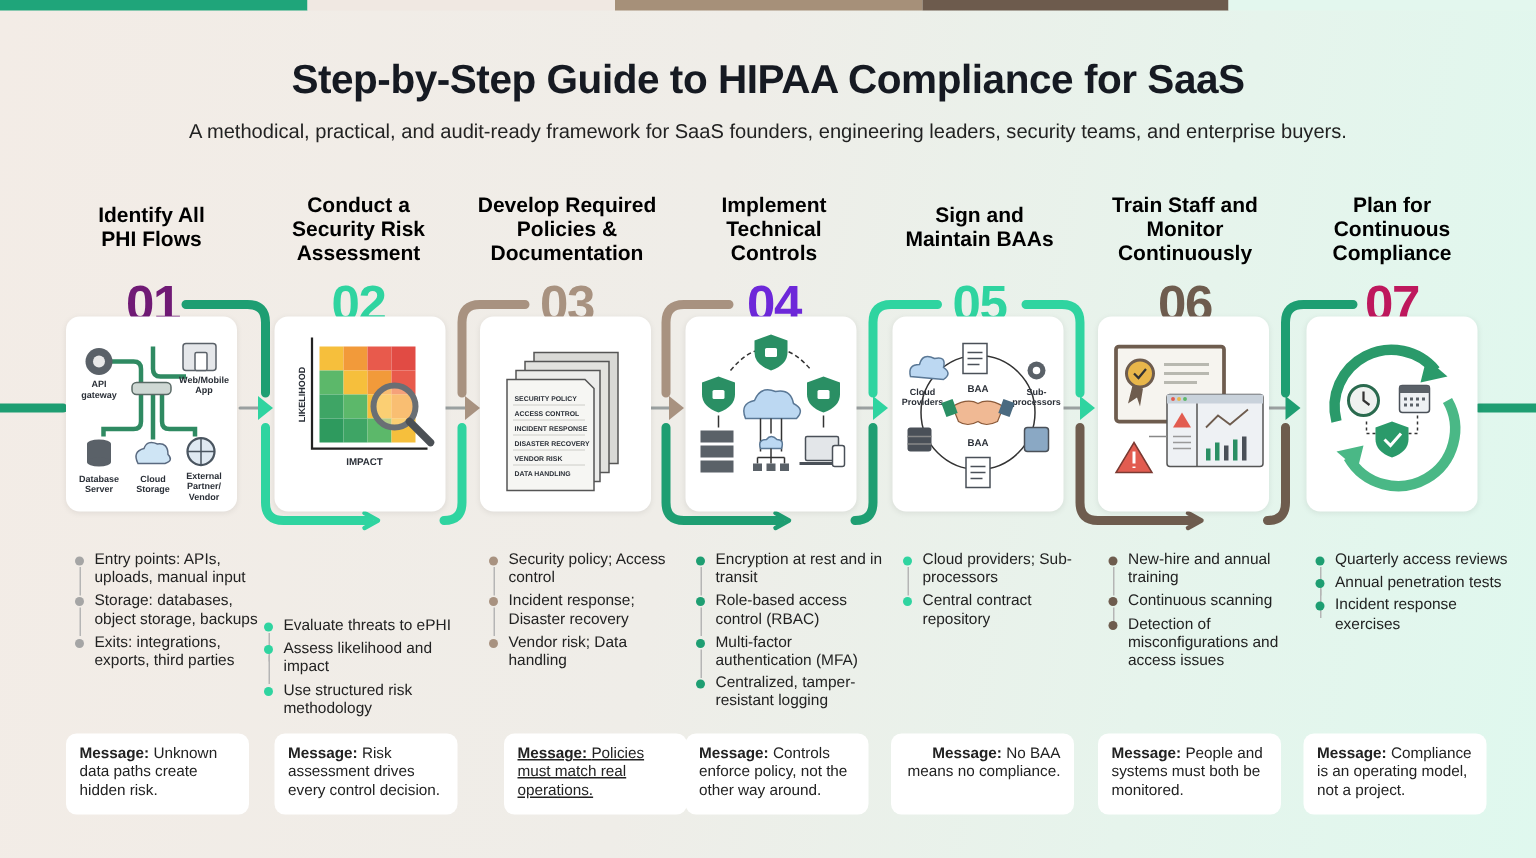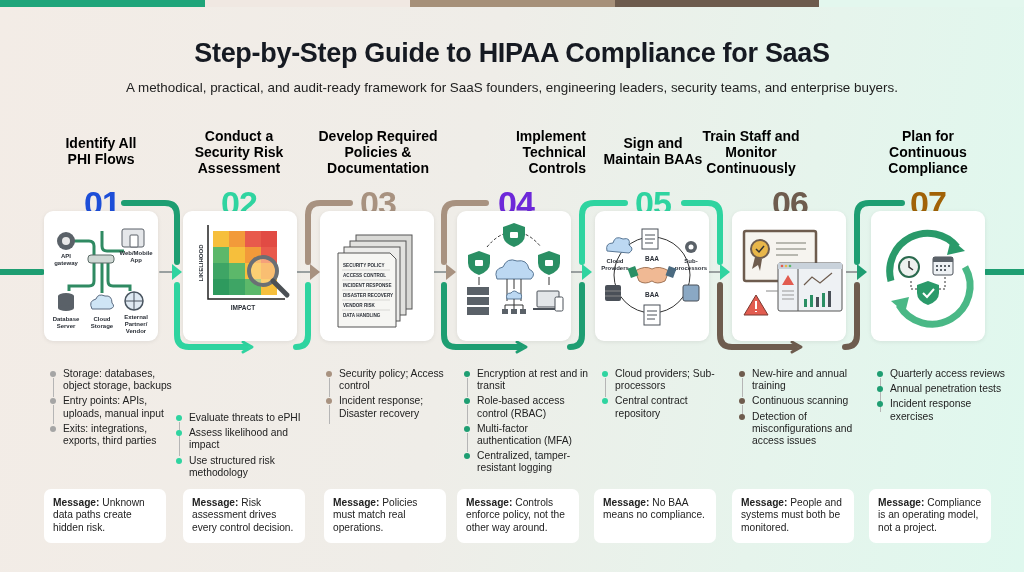--- a/index.html
+++ b/index.html
@@ -114,21 +114,21 @@
       <path d="M720 264 L730 272 L720 280 Z" fill="#2fd4a0"></path>
       <path d="M857 264 L867 272 L857 280 Z" fill="#1e9e72"></path>
     </g>
   </g>
 </svg>
 
 <div class="step-title" style="left:31px;top:135px;">
   <div>Identify All</div>
     <div>PHI Flows</div>
 </div>
-<div class="step-num" style="left:52px;top:186px;color:#1d4ed8;">01</div>
+<div class="step-num" style="left:52px;top:186px;color:#701a75;">01</div>
 <div class="card" style="left:44px;top:211px;">
   <svg width="114" height="130" viewBox="0 0 114 130">
     <g fill="none" stroke="#2f8a62" stroke-width="3">
       <path d="M28 30 H45 Q50 30 50 35 V70 Q50 75 45 75 H25 V80"></path>
       <path d="M58 20 V35 Q58 40 63 40 H80"></path>
       <path d="M58 52 V82"></path>
       <path d="M64 52 V70 Q64 75 69 75 H86 V80"></path>
     </g>
     <rect x="44" y="44" width="26" height="8" rx="3" fill="#cfd8d4" stroke="#5a6a66" stroke-width="1"></rect>
     <circle cx="22" cy="30" r="9" fill="#5a6168"></circle>
@@ -148,22 +148,22 @@
     <text class="lbl" x="22" y="110" font-size="6" text-anchor="middle">Database</text>
     <text class="lbl" x="22" y="117" font-size="6" text-anchor="middle">Server</text>
     <text class="lbl" x="58" y="110" font-size="6" text-anchor="middle">Cloud</text>
     <text class="lbl" x="58" y="117" font-size="6" text-anchor="middle">Storage</text>
     <text class="lbl" x="92" y="108" font-size="6" text-anchor="middle">External</text>
     <text class="lbl" x="92" y="115" font-size="6" text-anchor="middle">Partner/</text>
     <text class="lbl" x="92" y="122" font-size="6" text-anchor="middle">Vendor</text>
   </svg>
 </div>
 <div class="bullets" style="left:49px;top:368px;">
+  <div class="bullet"><span class="dot" style="background:#a5a5a5"></span><span class="line"></span><span>Entry points: APIs, uploads, manual input</span></div>
   <div class="bullet"><span class="dot" style="background:#a5a5a5"></span><span class="line"></span><span>Storage: databases, object storage, backups</span></div>
-  <div class="bullet"><span class="dot" style="background:#a5a5a5"></span><span class="line"></span><span>Entry points: APIs, uploads, manual input</span></div>
   <div class="bullet"><span class="dot" style="background:#a5a5a5"></span><span>Exits: integrations, exports, third parties</span></div>
 </div>
 <div class="msg" style="left:44px;"><b>Message:</b> <span>Unknown data paths create hidden risk.</span></div>
 
 <div class="step-title" style="left:169px;top:128px;">
   <div>Conduct a</div>
     <div>Security Risk</div>
     <div>Assessment</div>
 </div>
 <div class="step-num" style="left:189px;top:186px;color:#2fd4a0;">02</div>
@@ -222,24 +222,25 @@
       <text x="23" y="106">DATA HANDLING</text>
     </g>
     <g stroke="#c8c8c4" stroke-width="0.6">
         <path d="M22 59 H70 M22 69 H70 M22 79 H70 M22 89 H70 M22 99 H70"></path>
       </g>
   </svg>
 </div>
 <div class="bullets" style="left:325px;top:368px;">
   <div class="bullet"><span class="dot" style="background:#a89280"></span><span class="line"></span><span>Security policy; Access control</span></div>
   <div class="bullet"><span class="dot" style="background:#a89280"></span><span class="line"></span><span>Incident response; Disaster recovery</span></div>
-</div>
-<div class="msg" style="left:324px;"><b>Message:</b> <span>Policies must match real operations.</span></div>
-
-<div class="step-title" style="left:446px;top:128px;text-align:right;">
+  <div class="bullet"><span class="dot" style="background:#a89280"></span><span>Vendor risk; Data handling</span></div>
+</div>
+<div class="msg" style="left:336px;text-decoration:underline;"><b>Message:</b> <span>Policies must match real operations.</span></div>
+
+<div class="step-title" style="left:446px;top:128px;">
   <div>Implement</div>
     <div>Technical</div>
     <div>Controls</div>
 </div>
 <div class="step-num" style="left:466px;top:186px;color:#6d28d9;">04</div>
 <div class="card" style="left:457px;top:211px;">
   <svg width="114" height="130" viewBox="0 0 114 130">
     <g fill="none" stroke="#333" stroke-width="1" stroke-dasharray="3 2">
       <path d="M30 36 Q40 24 50 22 M64 22 Q74 24 84 36"></path>
     </g>
@@ -300,23 +301,23 @@
     <path d="M10 80 H26 M10 85 H26" stroke="#888"></path>
     <rect x="88" y="74" width="16" height="16" rx="2" fill="#8aa8c4" stroke="#4a5058"></rect>
     <rect x="49" y="94" width="16" height="20" fill="#fff" stroke="#4a5058"></rect>
     <path d="M52 100 H62 M52 104 H62 M52 108 H60" stroke="#4a5058"></path>
   </svg>
 </div>
 <div class="bullets" style="left:601px;top:368px;">
   <div class="bullet"><span class="dot" style="background:#2fd4a0"></span><span class="line"></span><span>Cloud providers; Sub-processors</span></div>
   <div class="bullet"><span class="dot" style="background:#2fd4a0"></span><span>Central contract repository</span></div>
 </div>
-<div class="msg" style="left:594px;"><b>Message:</b> <span>No BAA means no compliance.</span></div>
-
-<div class="step-title" style="left:681px;top:128px;text-align:center;">
+<div class="msg" style="left:594px;text-align:right;"><b>Message:</b> <span>No BAA means no compliance.</span></div>
+
+<div class="step-title" style="left:720px;top:128px;text-align:center;">
   <div>Train Staff and</div>
     <div>Monitor</div>
     <div>Continuously</div>
 </div>
 <div class="step-num" style="left:740px;top:186px;color:#6e5c4e;">06</div>
 <div class="card" style="left:732px;top:211px;">
   <svg width="114" height="130" viewBox="0 0 114 130">
     <rect x="12" y="20" width="72" height="50" rx="2" fill="#f6f4ef" stroke="#6e5c4e" stroke-width="2.5"></rect>
     <circle cx="28" cy="38" r="9" fill="#e8b64a" stroke="#6e5c4e" stroke-width="2"></circle>
     <path d="M24 38 L27 41 L32 35" stroke="#333" stroke-width="1.5" fill="none"></path>
@@ -346,21 +347,21 @@
   <div class="bullet"><span class="dot" style="background:#6e5c4e"></span><span class="line" style="height:10px"></span><span>Continuous scanning</span></div>
   <div class="bullet"><span class="dot" style="background:#6e5c4e"></span><span>Detection of misconfigurations and access issues</span></div>
 </div>
 <div class="msg" style="left:732px;"><b>Message:</b> <span>People and systems must both be monitored.</span></div>
 
 <div class="step-title" style="left:858px;top:128px;">
   <div>Plan for</div>
     <div>Continuous</div>
     <div>Compliance</div>
 </div>
-<div class="step-num" style="left:878px;top:186px;color:#a16207;">07</div>
+<div class="step-num" style="left:878px;top:186px;color:#be185d;">07</div>
 <div class="card" style="left:871px;top:211px;">
   <svg width="114" height="130" viewBox="0 0 114 130">
     <path d="M20 70 A38 38 0 0 1 86 36" fill="none" stroke="#2a9a6a" stroke-width="7"></path>
     <path d="M80 28 L94 40 L76 44 Z" fill="#2a9a6a"></path>
     <path d="M94 56 A38 38 0 0 1 28 94" fill="none" stroke="#4ab886" stroke-width="7"></path>
     <path d="M34 102 L20 90 L38 86 Z" fill="#4ab886"></path>
     <circle cx="38" cy="56" r="10" fill="#eef1ef" stroke="#2a6a4e" stroke-width="2"></circle>
     <path d="M38 50 V56 L42 59" stroke="#333" stroke-width="1.5" fill="none"></path>
     <rect x="62" y="46" width="20" height="18" rx="2" fill="#eef1f4" stroke="#4a5058"></rect>
     <rect x="62" y="46" width="20" height="5" fill="#5a6168"></rect>

